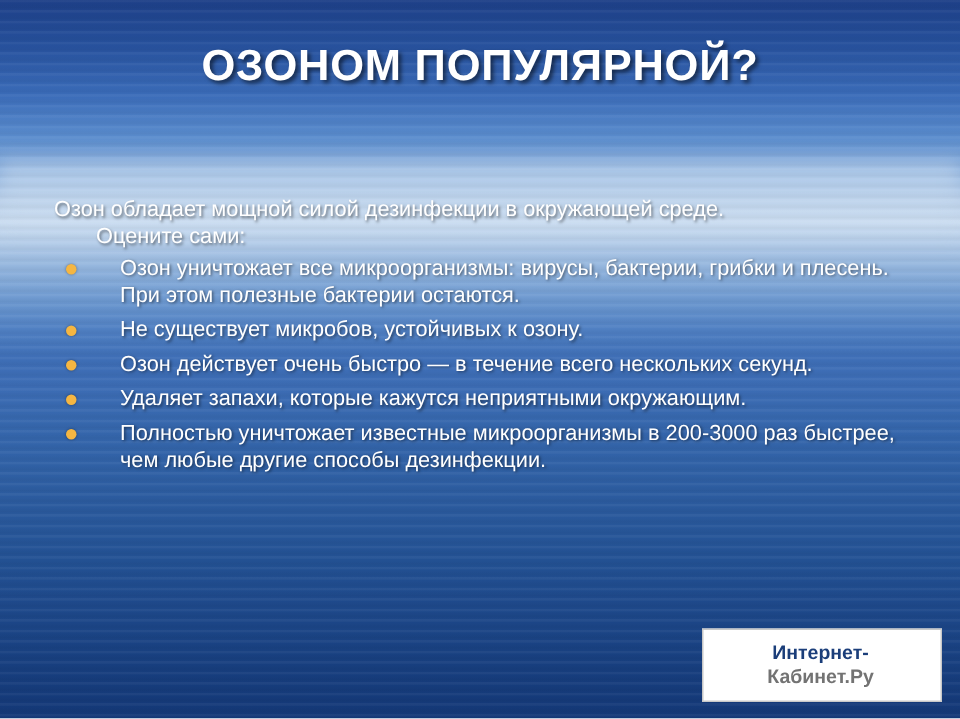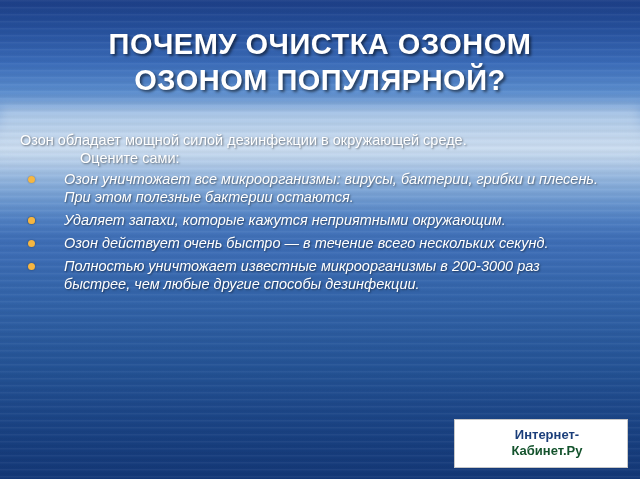--- a/index.html
+++ b/index.html
@@ -74,114 +74,113 @@
     color: #ffffff;
     font-size: 29px;
     line-height: 36px;
     font-weight: bold;
     letter-spacing: 0.5px;
     text-shadow: 2px 2px 3px rgba(0,0,0,0.55);
     z-index: 3;
   }
   .content {
     position: absolute;
-    left: 20px;
+    left: 36px;
     top: 131px;
     width: 578px;
     z-index: 3;
   }
   .lead {
     color: #ffffff;
     font-size: 14.5px;
     line-height: 18px;
     text-shadow: 1px 1px 2px rgba(0,0,0,0.5);
     margin: 0 0 3px 0;
   }
   .lead .sub {
     display: block;
-    margin-left: 60px;
+    margin-left: 28px;
   }
   ul.bullets {
     list-style: none;
     margin: 0;
     padding: 0;
   }
   ul.bullets li {
     position: relative;
     color: #ffffff;
     font-size: 14.5px;
     line-height: 18px;
     padding-left: 44px;
     margin-bottom: 5px;
     text-shadow: 1px 1px 2px rgba(0,0,0,0.5);
-    font-style: italic;
   }
   ul.bullets li .dot {
     position: absolute;
     left: 8px;
     top: 6px;
     width: 7px;
     height: 7px;
     border-radius: 50%;
     background: #f5b642;
     box-shadow: 0 0 2px rgba(0,0,0,0.4);
   }
   .watermark {
     position: absolute;
     right: 12px;
     bottom: 11px;
     width: 152px;
-    padding: 7px 4px 8px 16px;
+    padding: 7px 4px 8px 2px;
     background: #ffffff;
     border: 1px solid #c8c8c8;
     text-align: center;
     color: #1b3e7a;
     font-size: 13px;
     font-weight: bold;
     line-height: 16px;
     z-index: 4;
   }
   .watermark .ru {
-    color: #14532d;
+    color: #737373;
   }
 </style>
 </head>
 <body>
 
 <div class="slide">
 
   <div class="glow-band"></div>
 
   <div class="title">
-    <div>ПОЧЕМУ ОЧИСТКА ОЗОНОМ</div>
     <div>ОЗОНОМ ПОПУЛЯРНОЙ?</div>
   </div>
 
   <div class="content">
 
     <p class="lead">
       <span>Озон обладает мощной силой дезинфекции в окружающей среде.</span>
       <span class="sub">Оцените сами:</span>
     </p>
 
     <ul class="bullets">
       <li>
         <span class="dot"></span>
         <span>Озон уничтожает все микроорганизмы: вирусы, бактерии, грибки и плесень. При этом полезные бактерии остаются.</span>
       </li>
       <li>
         <span class="dot"></span>
+        <span>Не существует микробов, устойчивых к озону.</span>
+      </li>
+      <li>
+        <span class="dot"></span>
+        <span>Озон действует очень быстро — в течение всего нескольких секунд.</span>
       </li>
       <li>
         <span class="dot"></span>
         <span>Удаляет запахи, которые кажутся неприятными окружающим.</span>
-      </li>
-      <li>
-        <span class="dot"></span>
-        <span>Озон действует очень быстро — в течение всего нескольких секунд.</span>
       </li>
       <li>
         <span class="dot"></span>
         <span>Полностью уничтожает известные микроорганизмы в 200-3000 раз быстрее, чем любые другие способы дезинфекции.</span>
       </li>
     </ul>
 
   </div>
 
   <div class="watermark">

